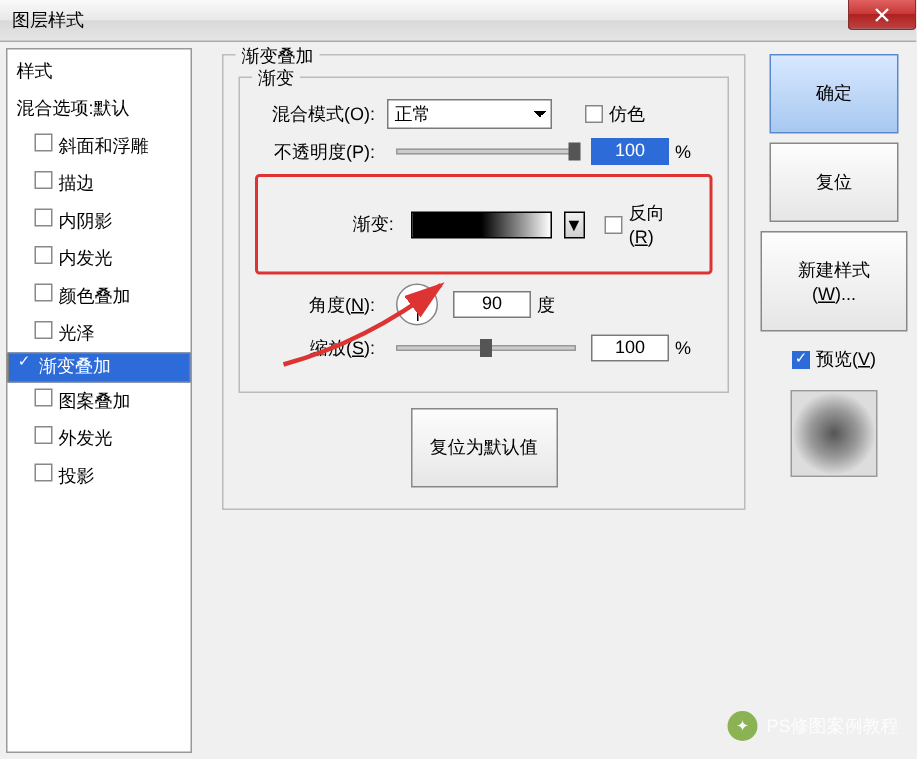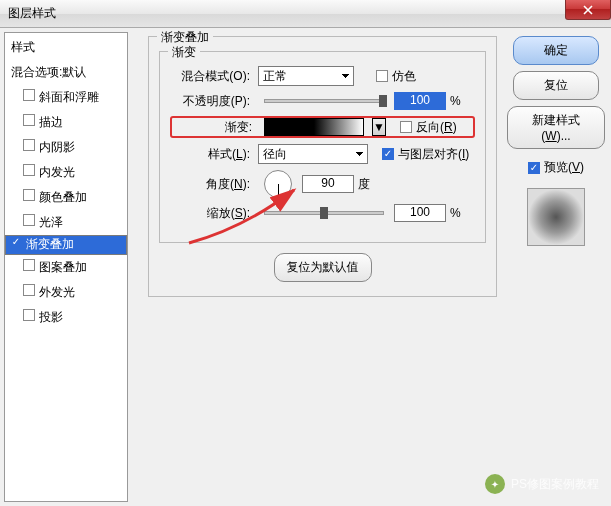--- a/index.html
+++ b/index.html
@@ -16,34 +16,34 @@
 .cb{width:12px;height:12px;border:1px solid #888;background:#fff;display:inline-flex;align-items:center;justify-content:center;flex-shrink:0}
 .cb.chk{background:#2d6bd8;border-color:#2d6bd8}
 .cb.chk::after{content:"✓";color:#fff;font-size:10px;line-height:1}
 .main{flex:1;padding:8px 4px;position:relative}
 .fs{border:1px solid #bbb;padding:8px 10px 14px;position:relative;margin-bottom:8px}
 .fs>.lg{position:absolute;top:-8px;left:8px;background:#f0f0f0;padding:0 4px}
 .fs.inner{margin:6px 0 10px}
 .row{display:flex;align-items:center;margin:6px 0;gap:4px}
 .lbl{width:80px;text-align:right;margin-right:4px}
 .sel{border:1px solid #7a7a7a;background:#fff;height:20px;padding:0 18px 0 4px;appearance:none;position:relative;background-image:linear-gradient(45deg,transparent 50%,#000 50%),linear-gradient(135deg,#000 50%,transparent 50%);background-position:right 7px center,right 3px center;background-size:4px 4px;background-repeat:no-repeat}
-.sel.w1{width:96px}
+.sel.w1{width:110px}
 .sel.w2{width:110px}
 .slider{flex:1;height:4px;background:#ccc;border:1px solid #999;position:relative;margin:0 6px;max-width:120px}
 .slider::after{content:"";position:absolute;left:100%;top:-5px;width:8px;height:12px;background:#555;transform:translateX(-50%)}
 .slider.mid::after{left:50%}
 .num{width:52px;height:18px;border:1px solid #7a7a7a;background:#fff;text-align:center}
 .num.hl{background:#2d6bd8;color:#fff;border-color:#2d6bd8}
-.grad-row{border:2px solid #d33;border-radius:3px;padding:0;margin:6px 0}
+.grad-row{border:2px solid #d33;border-radius:3px;padding:16px;margin:6px 0}
 .grad-prev{width:100px;height:18px;background:linear-gradient(to right,#000 0%,#000 50%,#fff 100%);border:1px solid #000;display:inline-block;margin:0 4px}
 .grad-dd{width:14px;height:18px;border:1px solid #000;background:linear-gradient(#f0f0f0,#d0d0d0);display:inline-flex;align-items:center;justify-content:center}
 .angle-dial{width:28px;height:28px;border:1px solid #888;border-radius:50%;background:#fff;position:relative;margin:0 6px}
 .angle-dial::after{content:"";position:absolute;left:50%;top:50%;width:1px;height:11px;background:#000;transform-origin:top;transform:rotate(0deg)}
 .btns{display:flex;gap:8px;justify-content:center;margin-top:8px}
-.btn{border:1px solid #888;background:linear-gradient(#fdfdfd,#e6e6e6);padding:5px 12px;border-radius:10px;cursor:pointer;min-width:86px;text-align:center}
+.btn{border:1px solid #888;background:linear-gradient(#fdfdfd,#e6e6e6);padding:17px 12px;border-radius:0;cursor:pointer;min-width:86px;text-align:center}
 .btn.blue{background:linear-gradient(#d8e8ff,#a8c8f0);border-color:#5a8acc}
 .right{width:110px;padding:8px 6px;display:flex;flex-direction:column;gap:6px;align-items:center}
 .prev-box{width:58px;height:58px;border:1px solid #999;background:radial-gradient(circle,#555 0%,#999 40%,#ddd 70%);margin-top:6px}
 .prev-row{display:flex;align-items:center;gap:4px;margin-top:4px}
 .arrow{position:absolute;left:40px;top:160px;pointer-events:none}
 .watermark{position:absolute;right:12px;bottom:12px;display:flex;align-items:center;gap:6px;color:#fff;opacity:.85}
 .wm-ic{width:20px;height:20px;border-radius:50%;background:#7aa838;display:flex;align-items:center;justify-content:center;color:#fff;font-size:10px}
 .u{text-decoration:underline}
 </style>
 </head>
@@ -132,27 +132,20 @@
           <div class="row" style="margin:0">
             <span class="lbl">渐变:</span>
             <span class="grad-prev"></span>
             <span class="grad-dd">▼</span>
             <span style="width:6px"></span>
             <span class="cb"></span>
             <span>反向(<span class="u">R</span>)</span>
           </div>
         </div>
 
-        <div class="row">
-          <span class="lbl">样式(<span class="u">L</span>):</span>
-          <select class="sel w2"><option>径向</option></select>
-          <span style="width:6px"></span>
-          <span class="cb chk"></span>
-          <span>与图层对齐(<span class="u">I</span>)</span>
-        </div>
 
         <div class="row">
           <span class="lbl">角度(<span class="u">N</span>):</span>
           <div class="angle-dial"></div>
           <span class="num">90</span>
           <span>度</span>
         </div>
 
         <div class="row">
           <span class="lbl">缩放(<span class="u">S</span>):</span>

